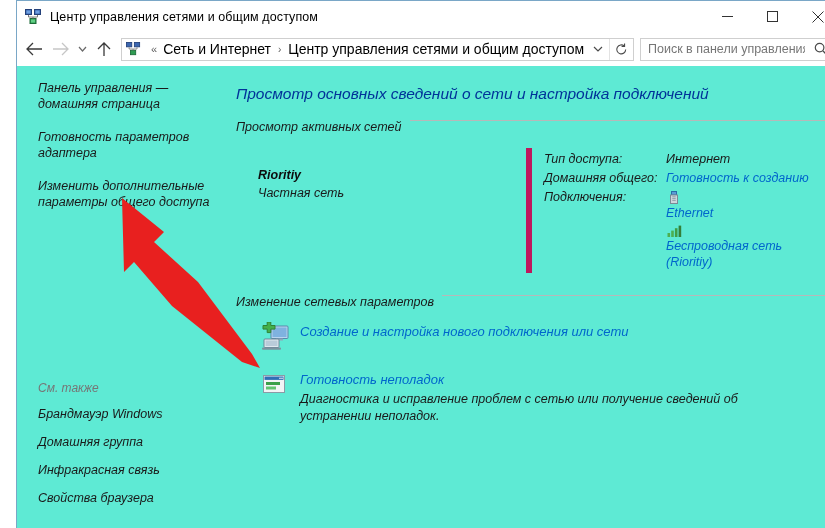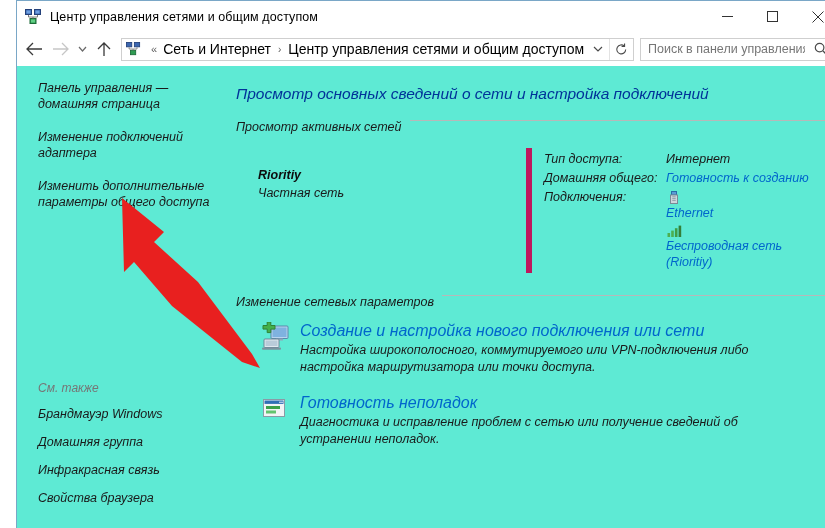--- a/index.html
+++ b/index.html
@@ -292,21 +292,21 @@
   }
   .task-icon {
     width: 32px; height: 30px;
     flex: none;
     margin-right: 10px;
     position: relative;
   }
   .task-body { flex: 1 1 auto; min-width: 0; }
   .task-link {
     color: #0066cc;
-    font-size: 16px;
+    font-size: 13px;
     line-height: 16px;
     display: inline-block;
     margin-bottom: 3px;
   }
   .task-desc {
     color: #1a1a1a;
     font-size: 12.5px;
     line-height: 17px;
     max-width: 505px;
   }
@@ -417,21 +417,21 @@
           <path d="M8.9 8.9 L13.2 13.2" stroke="#4a4a4a" stroke-width="1.3"></path>
         </svg>
       </span>
     </div>
   </div>
 
   <div id="content">
 
     <div id="leftpane">
       <div class="navlink">Панель управления — домашняя страница</div>
-      <div class="navlink">Изменение подключений адаптера</div>
+      <div class="navlink">Готовность параметров адаптера</div>
       <div class="navlink">Изменить дополнительные параметры общего доступа</div>
 
       <div id="seealso-wrap">
         <div id="seealso-title">См. также</div>
         <div class="seealso-link">Брандмауэр Windows</div>
         <div class="seealso-link">Домашняя группа</div>
         <div class="seealso-link">Инфракрасная связь</div>
         <div class="seealso-link">Свойства браузера</div>
       </div>
     </div>
@@ -502,21 +502,20 @@
               <rect x="14.5" y="5.5" width="14" height="9.5" fill="#7fb2e0"></rect>
               <rect x="18" y="16.5" width="7" height="2" fill="#8fa7bb"></rect>
               <rect x="6" y="17" width="15" height="8.5" rx="1" fill="#dfe8ef" stroke="#6d8799" stroke-width="1"></rect>
               <rect x="7.5" y="18.5" width="12" height="5.5" fill="#b9cbd9"></rect>
               <rect x="4" y="25.5" width="19" height="2.2" rx="1" fill="#7c929f"></rect>
               <path d="M5 3.5 h4.2 V0 h3.6 v3.5 H17 v3.6 h-4.2 V10.6 H9.2 V7.1 H5 Z" fill="#44b04b" stroke="#2f8234" stroke-width="1"></path>
             </svg>
           </span>
           <span class="task-body">
             <span class="task-link">Создание и настройка нового подключения или сети</span>
-            <div class="task-desc">Настройка широкополосного, коммутируемого или VPN-подключения либо настройка маршрутизатора или точки доступа.</div>
           </span>
         </div>
 
         <div class="task" style="margin-top:18px;">
           <span class="task-icon">
             <svg width="32" height="30" viewBox="0 0 32 30">
               <rect x="5.5" y="5.5" width="21" height="17" fill="#f2f4f6" stroke="#8a9aa6" stroke-width="1"></rect>
               <rect x="6.5" y="6.5" width="19" height="3.4" fill="#2f6fb5"></rect>
               <circle cx="22" cy="8.2" r="0.8" fill="#ffffff"></circle>
               <circle cx="24" cy="8.2" r="0.8" fill="#ffffff"></circle>

